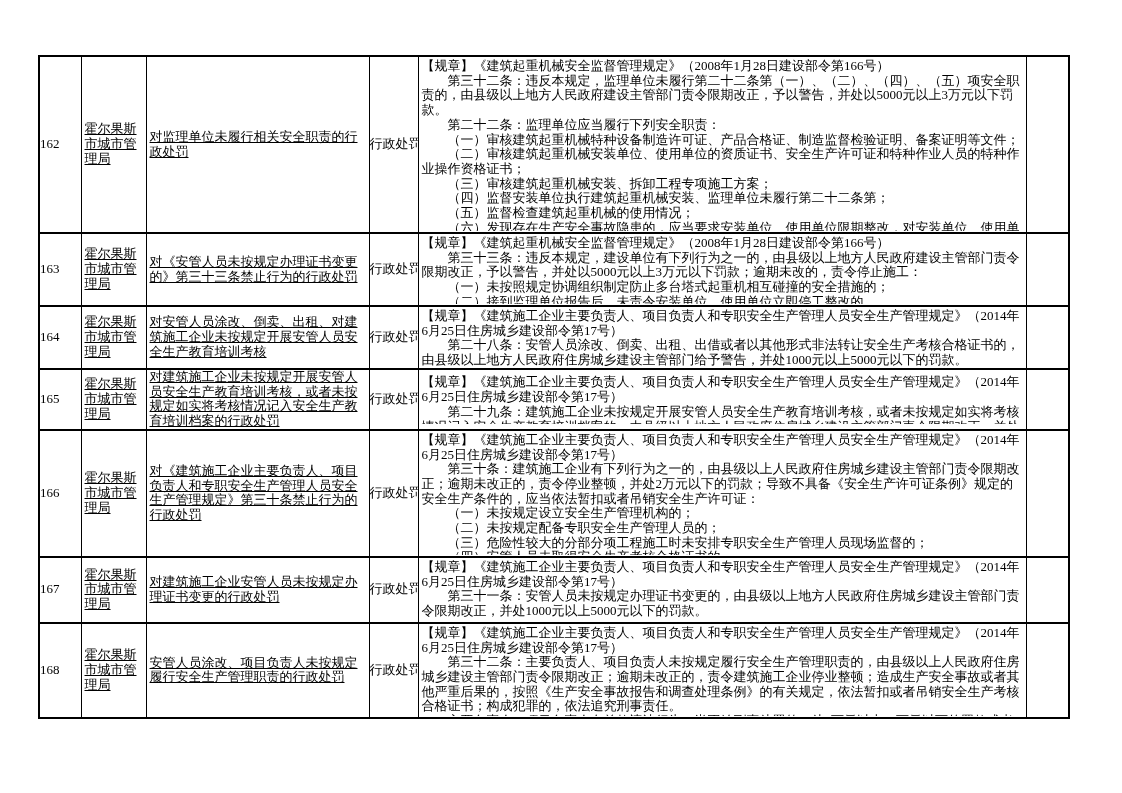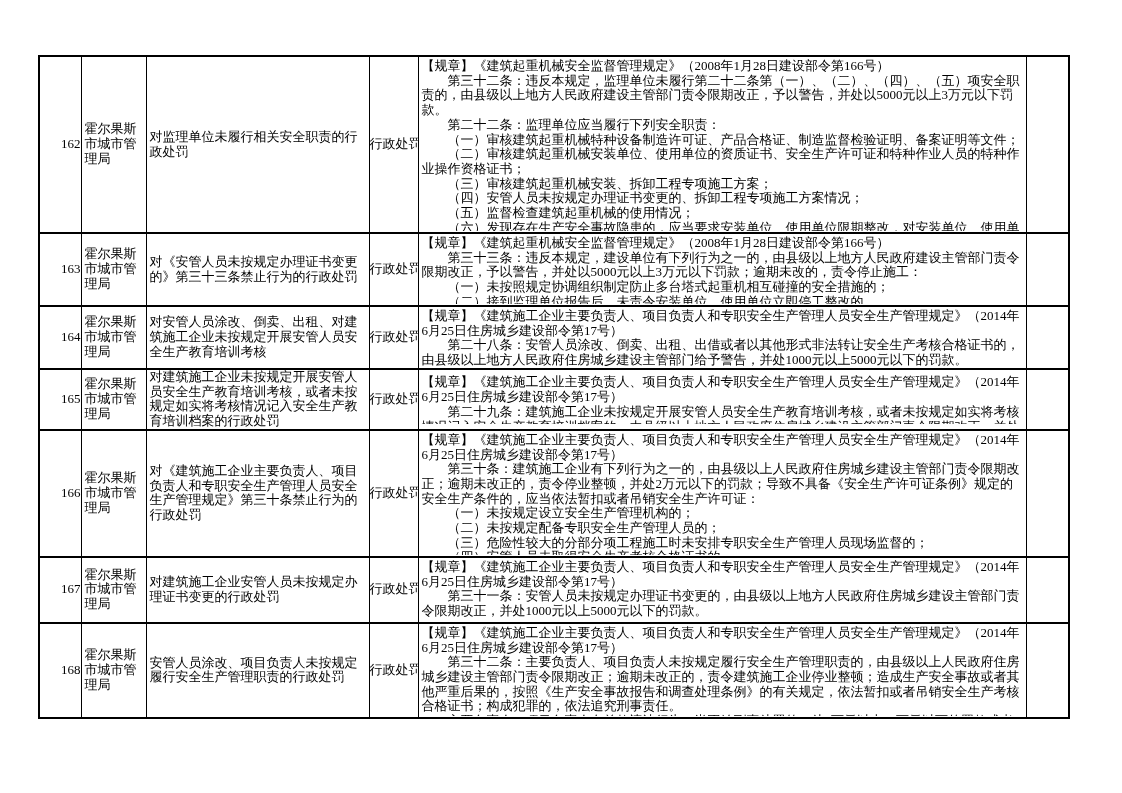--- a/index.html
+++ b/index.html
@@ -29,23 +29,23 @@
     border: 1px solid #000;
     border-top-width: 2px;
     border-bottom-width: 2px;
     padding: 0;
     vertical-align: middle;
     font-size: 13px;
     line-height: 14.7px;
     word-wrap: break-word;
     overflow: hidden;
   }
-  td.c-num { text-align: right; }
+  td.c-num { text-align: left; }
   td.c-agency .cell-text,
-  td.c-item .cell-text { display: block; padding: 0 3px; }
+  td.c-item .cell-text { display: block; padding: 0 3px; text-decoration: underline; }
   td.c-cat {
     text-align: left;
     font-size: 12px;
     white-space: nowrap;
   }
   td.c-legal { vertical-align: top; }
   .legal-wrap {
     overflow: hidden;
     padding: 1px 3px 0 3px;
   }
@@ -76,21 +76,21 @@
           </td>
     <td class="c-cat"><span class="cell-text">行政处罚</span></td>
     <td class="c-legal">
             <div class="legal-wrap" style="height: 172px;">
               <div class="para">【规章】《建筑起重机械安全监督管理规定》（2008年1月28日建设部令第166号）</div>
               <div class="para indent">第三十二条：违反本规定，监理单位未履行第二十二条第（一）、（二）、（四）、（五）项安全职责的，由县级以上地方人民政府建设主管部门责令限期改正，予以警告，并处以5000元以上3万元以下罚款。</div>
               <div class="para indent">第二十二条：监理单位应当履行下列安全职责：</div>
               <div class="para indent">（一）审核建筑起重机械特种设备制造许可证、产品合格证、制造监督检验证明、备案证明等文件；</div>
               <div class="para indent">（二）审核建筑起重机械安装单位、使用单位的资质证书、安全生产许可证和特种作业人员的特种作业操作资格证书；</div>
               <div class="para indent">（三）审核建筑起重机械安装、拆卸工程专项施工方案；</div>
-              <div class="para indent">（四）安管人员未按规定办理证书变更的、拆卸工程专项施工方案情况；</div>
+              <div class="para indent">（四）监督安装单位执行建筑起重机械安装、监理单位未履行第二十二条第；</div>
               <div class="para indent">（五）监督检查建筑起重机械的使用情况；</div>
               <div class="para indent">（六）发现存在生产安全事故隐患的，应当要求安装单位、使用单位限期整改，对安装单位、使用单位拒不整改的，及时向建设单位报告。</div>
             </div>
           </td>
     <td class="c-remark"></td>
   </tr>
         <tr style="height: 73px;">
     <td class="c-num"><span class="cell-text">163</span></td>
     <td class="c-agency">
             <span class="cell-text">霍尔果斯市城市管理局</span>

